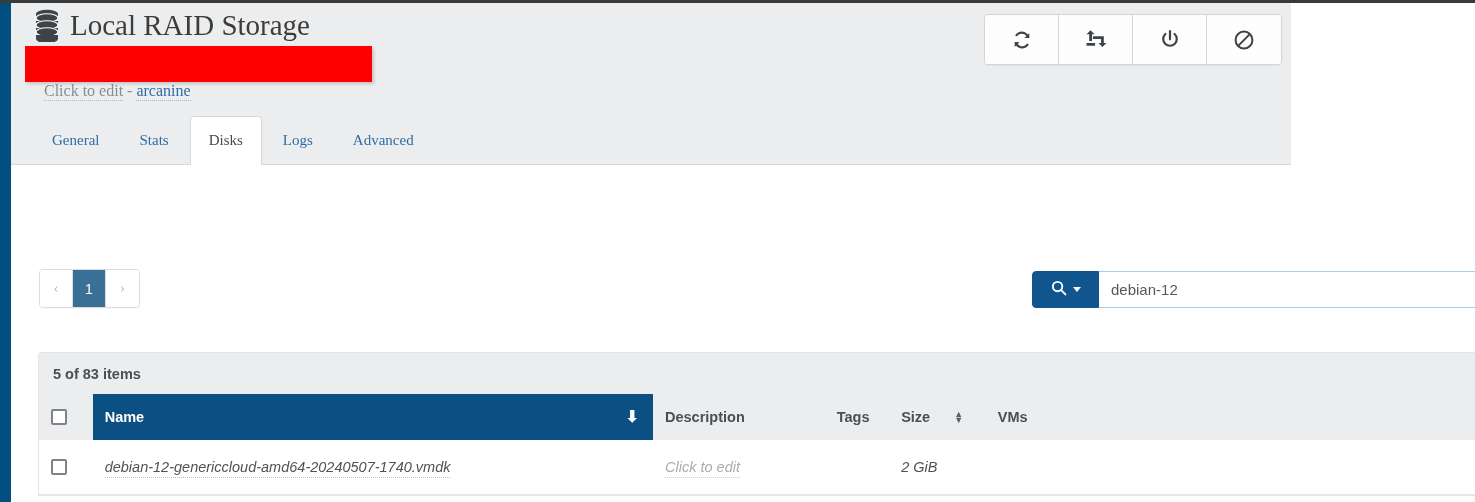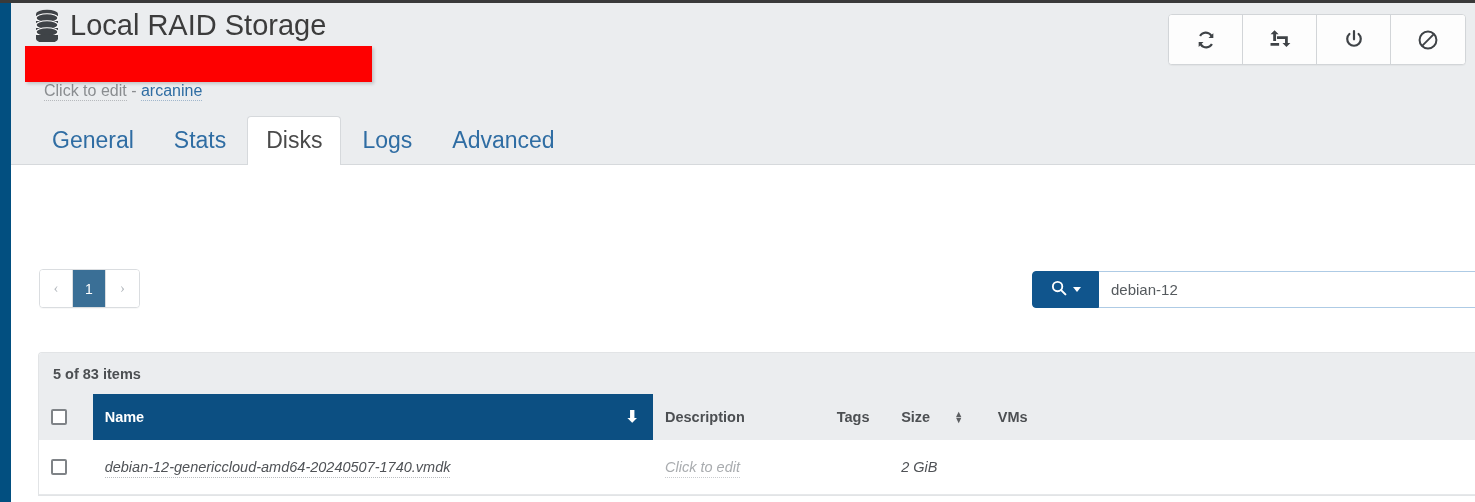--- a/index.html
+++ b/index.html
@@ -32,23 +32,24 @@
     position: absolute; top: 3px; left: 0;
     width: 11px; height: 499px;
     background: #024f80;
     z-index: 6;
   }
 
   
   .page-header {
     position: absolute;
     top: 3px; left: 11px;
-    width: 1464px; height: 162px;
+    width: 1280px; height: 162px;
     background: #ebedef;
     border-bottom: 1px solid #d6d9dc;
+    font-family: Liberation Serif, serif;
   }
 
   .title-row {
     position: absolute;
     top: 5px; left: 22px;
     display: flex;
     align-items: center;
     gap: 9px;
   }
   .db-icon {
@@ -118,21 +119,21 @@
 
   
   .tabs {
     position: absolute;
     bottom: 0; left: 22px;
     display: flex;
     align-items: flex-end;
     height: 48px;
   }
   .tab {
-    font-size: 23px;
+    font-size: 15px;
     line-height: 20px;
     color: #2f6da3;
     padding: 13px 18px 14px 18px;
     cursor: pointer;
     border: 1px solid transparent;
     border-bottom: 0;
     border-radius: 4px 4px 0 0;
     margin-right: 2px;
     white-space: nowrap;
     background: transparent;

